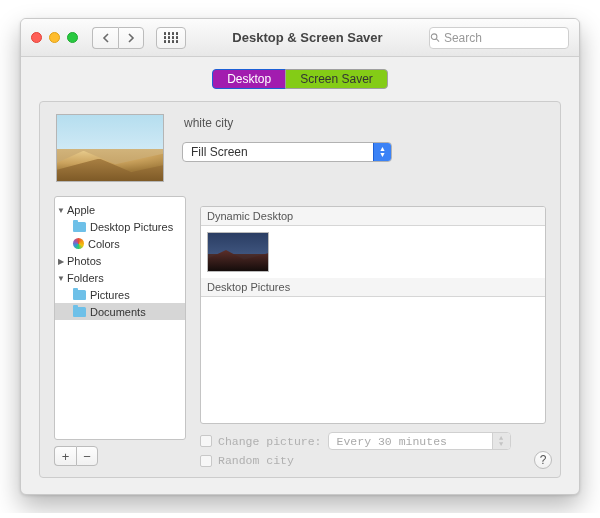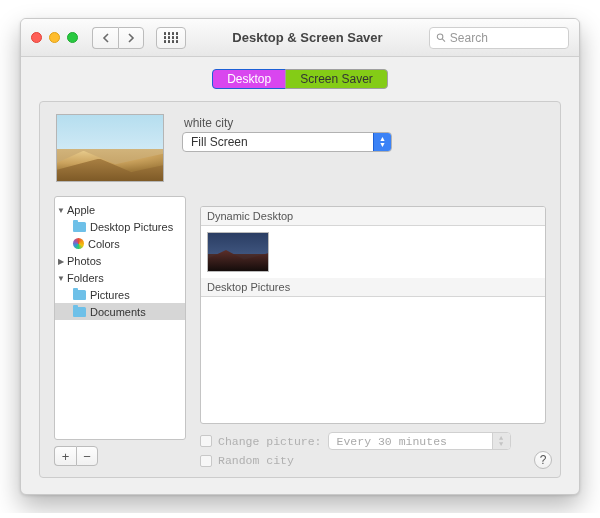--- a/index.html
+++ b/index.html
@@ -52,57 +52,57 @@
       margin-left: 4px;
     }
     .grid-dots {
       display: grid; grid-template-columns: repeat(4, 2.5px); gap: 1.5px;
     }
     .grid-dots span { width: 2.5px; height: 2.5px; background: #555; border-radius: 0.5px; }
     .title { flex: 1; text-align: center; font-size: 13px; font-weight: 700; color: #444; }
     .search {
       width: 140px; height: 22px;
       background: #fff; border: 1px solid #cfcfcf; border-radius: 4px;
-      display: flex; align-items: center; padding: 0 6px; gap: 4px;
+      display: flex; align-items: center; padding: 0 0; gap: 4px;
       color: #888;
     }
     .search input {
       border: none; outline: none; font-size: 12px; width: 100%; background: transparent;
     }
     .search input::placeholder { color: #999; }
     .content { padding: 12px 18px 16px 18px; }
     .seg-wrap { display: flex; justify-content: center; margin-bottom: 12px; }
     .segmented { display: flex; }
     .seg {
       height: 20px; padding: 0 14px; font-size: 12px;
       border: 1px solid #a0a0a0; display: flex; align-items: center;
       background: #84cc16;
     }
-    .seg.active { background: #d946ef; border-color: #1d60d6; color: #fff; }
+    .seg.active { background: #a21caf; border-color: #1d60d6; color: #fff; }
     .seg:first-child { border-radius: 4px 0 0 4px; }
     .seg:last-child { border-radius: 0 4px 4px 0; margin-left: -1px; }
     .panel {
       border: 1px solid #ccc; border-radius: 4px;
       background: #eaeaea; padding: 0 14px 10px 14px;
     }
     .top-row { display: flex; gap: 18px; padding: 12px 2px 14px 2px; }
     .preview {
       width: 108px; height: 68px; border: 1px solid #b5b5b5;
       background: linear-gradient(to bottom, #b5deef 0%, #cfe9f5 52%, #d1b37a 52%, #ba9558 100%);
       position: relative; overflow: hidden;
     }
     .dune1 { position:absolute; inset:auto 0 0 0; height:46%;
       background: radial-gradient(120% 70% at 25% 0%, #e6c98a 0%, #caa25d 60%, #a07a3b 100%);
       clip-path: polygon(0 40%, 25% 0, 55% 45%, 100% 10%, 100% 100%, 0 100%);
     }
     .dune2 { position:absolute; left:0; right:0; bottom:0; height:34%;
       background: linear-gradient(#a87f42,#7e5a27);
       clip-path: polygon(0 50%, 40% 0, 70% 60%, 100% 30%, 100% 100%, 0 100%);
     }
-    .top-right { flex: 1; display: flex; flex-direction: column; gap: 2px; padding-top: 2px; }
+    .top-right { flex: 1; display: flex; flex-direction: column; gap: 12px; padding-top: 2px; }
     .wp-name { font-size: 12px; color: #555; margin-left: 2px; }
     .select-wrap {
       width: 210px; height: 20px;
       background: #fff; border: 1px solid #b2b2b2; border-radius: 4px;
       display: flex; align-items: center;
       overflow: hidden; font-size: 12px;
     }
     .select-wrap .label { flex: 1; padding: 0 8px; }
     .select-arrows {
       width: 18px; height: 100%; background: #3b82f6;

